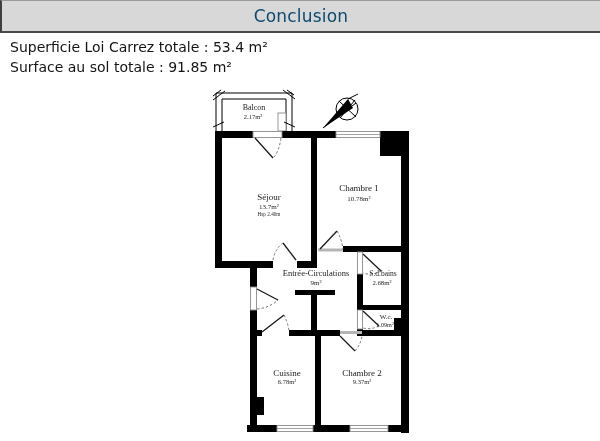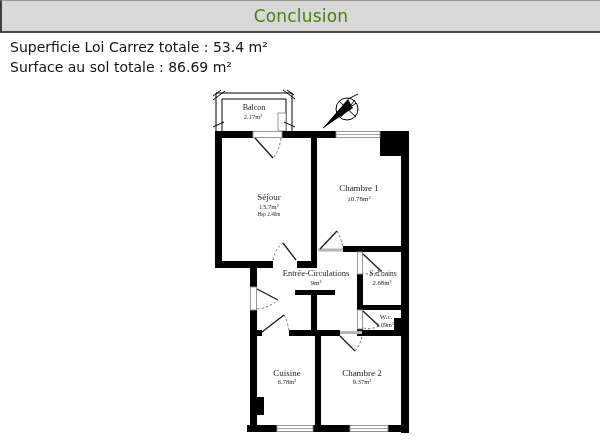--- a/index.html
+++ b/index.html
@@ -15,21 +15,21 @@
     height: 30px;
     background: #d8d8d8;
     border-top: 1px solid #9a9a9a;
     border-left: 2px solid #3f3f3f;
     border-bottom: 2px solid #4a4a4a;
     text-align: center;
   }
   .header .title {
     font-size: 17px;
     line-height: 30px;
-    color: #4d7c0f;
+    color: #0c4a6e;
     letter-spacing: 0.2px;
   }
   .summary {
     position: absolute; top: 38px; left: 10px; right: 16px;
     color: #141414;
     font-size: 14px;
     line-height: 19.5px;
   }
   .plan-svg { position: absolute; top: 0; left: 0; }
   .wall { fill: #000000; }
@@ -46,21 +46,21 @@
 <body>
 
 <div class="page">
 
   <div class="header">
     <div class="title">Conclusion</div>
   </div>
 
   <div class="summary">
     <div>Superficie Loi Carrez totale : 53.4 m²</div>
-    <div>Surface au sol totale : 86.69 m²</div>
+    <div>Surface au sol totale : 91.85 m²</div>
   </div>
 
   <svg class="plan-svg" width="600" height="441" viewBox="0 0 600 441" xmlns="http://www.w3.org/2000/svg">
 
     <g>
       <path class="thin" d="M216,131 L216,93 L292,93 L292,131"></path>
       <path class="thin" d="M222,131 L222,99 L286,99 L286,131"></path>
       <rect x="278" y="113" width="8" height="18" class="frame"></rect>
 
       <line class="thin" x1="213" y1="100" x2="225" y2="91"></line>

